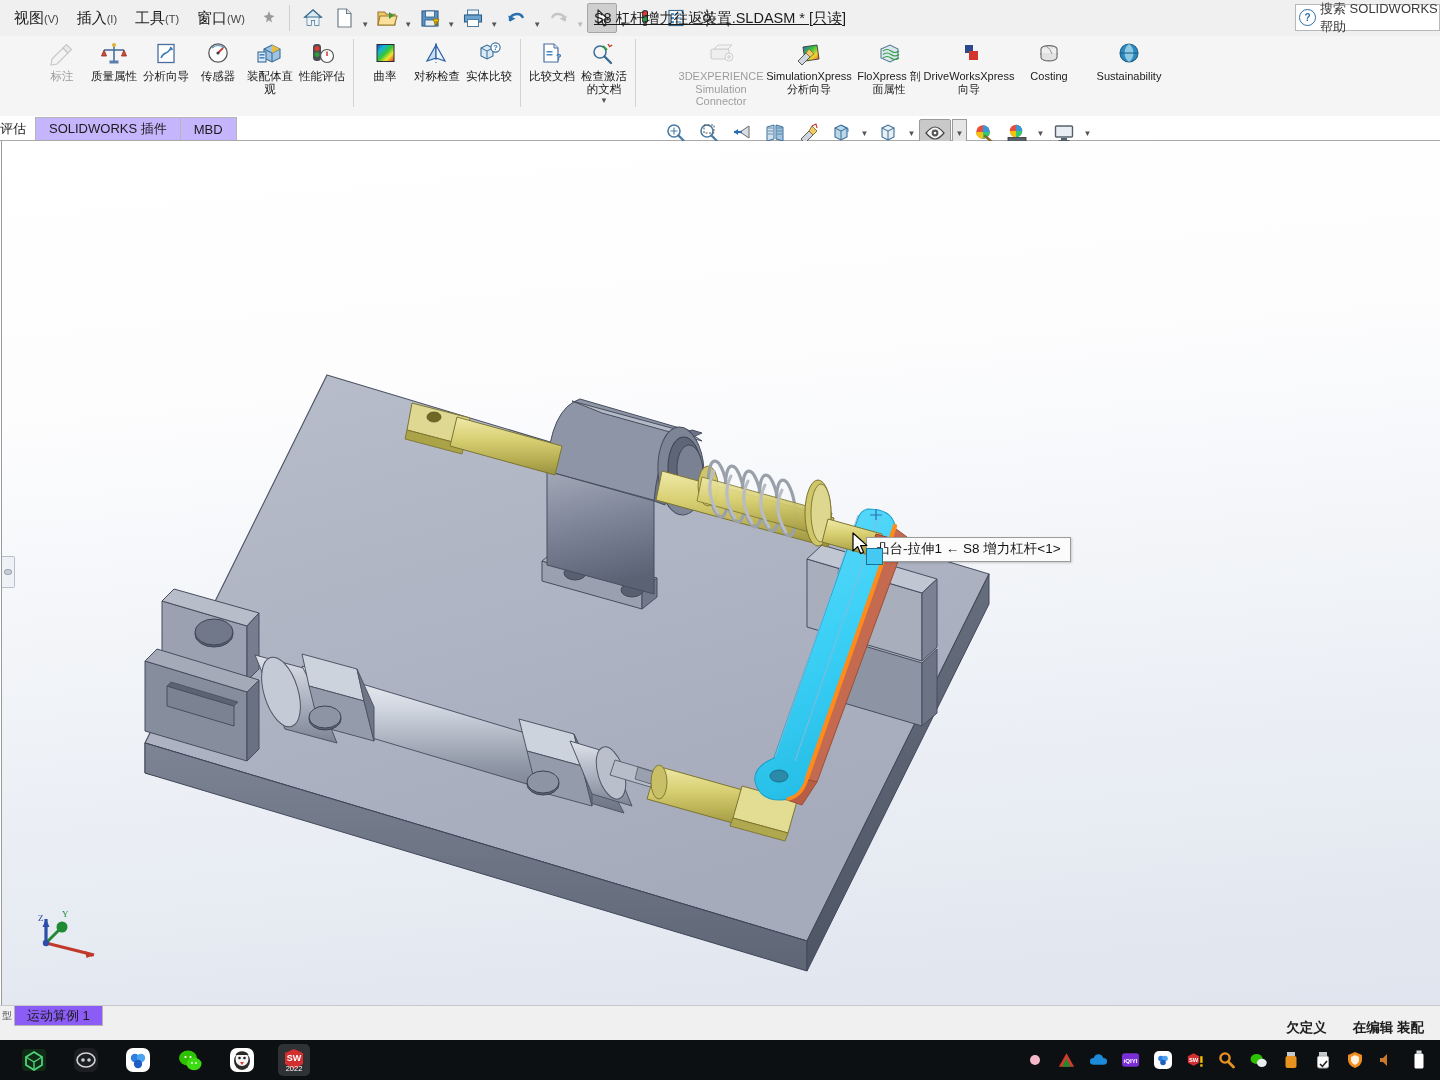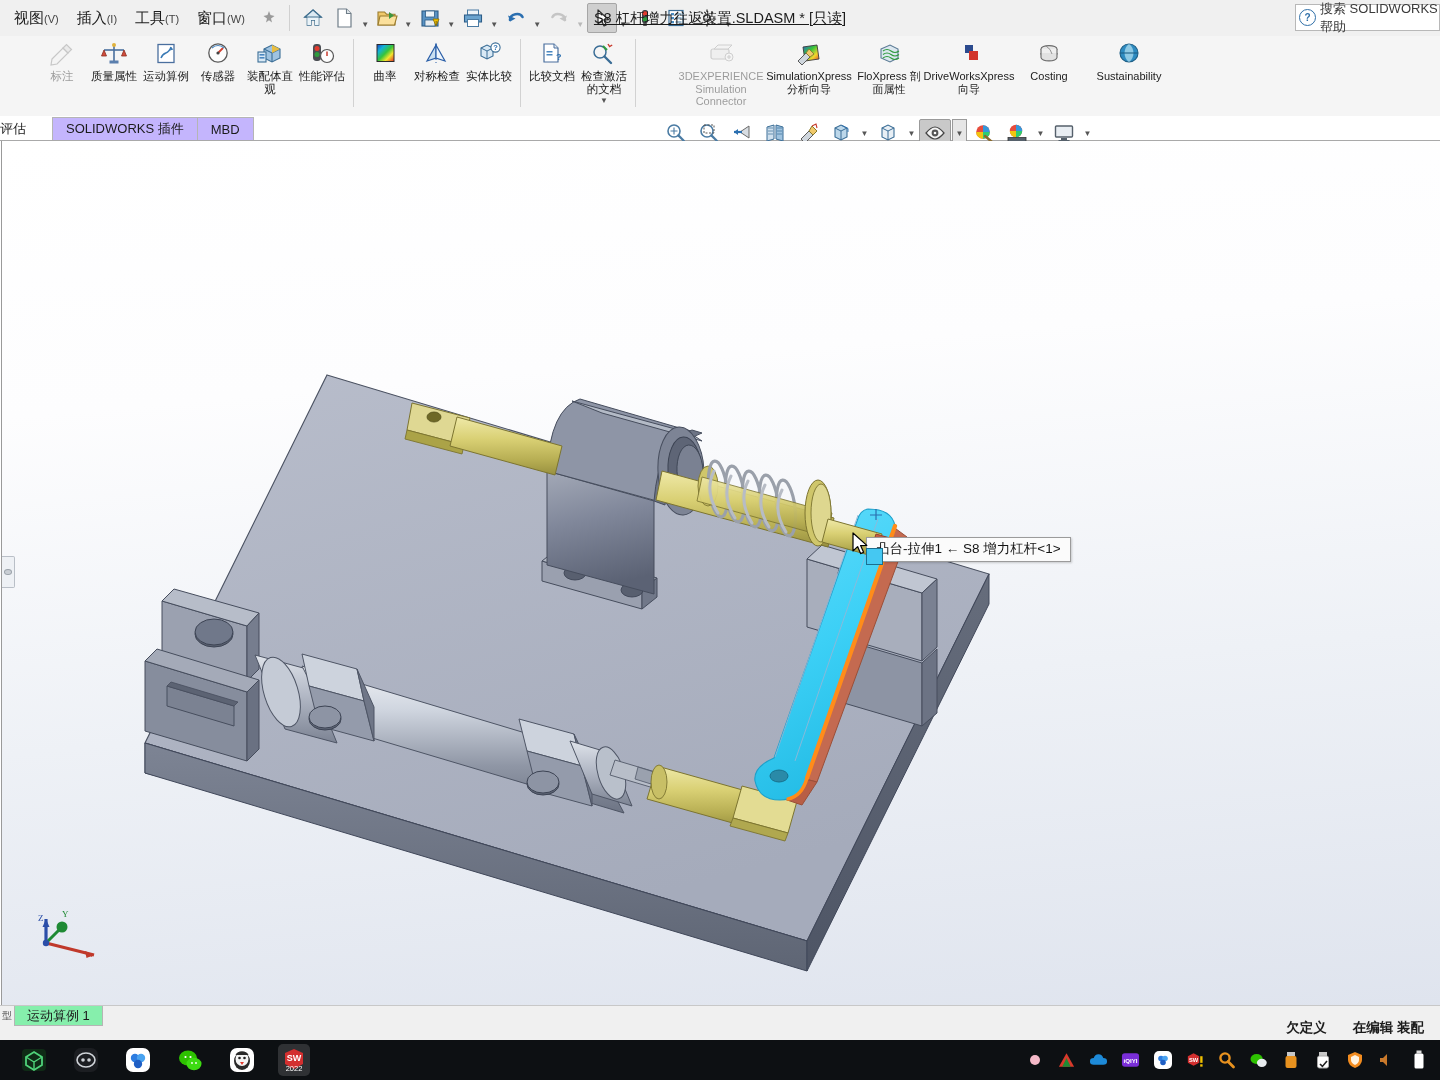--- a/index.html
+++ b/index.html
@@ -81,21 +81,21 @@
   .tabstrip{
     position:absolute;left:0;top:116px;width:1440px;height:24px;
     background:#fff;border-bottom:1px solid #a9a9a9;display:flex;align-items:flex-end;
   }
   .tab{
     height:23px;display:flex;align-items:center;padding:0 13px;
     font-size:13px;color:#1b1b1b;background:#c4b5fd;border:1px solid #b5b5b5;
     border-bottom:none;box-sizing:border-box;cursor:default;margin-right:-1px;
   }
   .tab.partial{
-    background:#fff;border:none;padding-left:0;padding-right:27px;color:#1b1b1b;
+    background:#fff;border:none;padding-left:0;padding-right:10px;color:#1b1b1b;
   }
 
   
   .hud{
     position:absolute;left:660px;top:118px;height:30px;display:flex;align-items:center;gap:1px;
   }
   .hud-btn{
     width:30px;height:26px;display:flex;align-items:center;justify-content:center;
     border:1px solid transparent;border-radius:2px;
   }
@@ -143,21 +143,21 @@
   }
   .mm-tabs{position:absolute;left:0;top:0;height:20px;display:flex;align-items:stretch;}
   .mm-stub{
     width:14px;background:#f0f0f0;border-right:1px solid #b5b5b5;
     display:flex;align-items:center;justify-content:center;font-size:10px;color:#555;
   }
   .mm-tab{
     padding:0 12px;display:flex;align-items:center;font-size:13px;color:#1b1b1b;
     background:#e8e8e8;border-right:1px solid #b5b5b5;border-bottom:1px solid #b5b5b5;
   }
-  .mm-tab.sel{background:#86efac;}
+  .mm-tab.sel{background:#8b5cf6;}
   .status-right{
     position:absolute;right:16px;top:13px;display:flex;gap:26px;font-size:13.5px;color:#1b1b1b;font-weight:bold;
   }
 
   
   .taskbar{
     position:absolute;left:0;top:1040px;width:1440px;height:40px;
     background:#0d1013;display:flex;align-items:center;
   }
   .tb-left{display:flex;align-items:center;gap:20px;padding-left:18px;}
@@ -337,21 +337,21 @@
       </div>
 
       <div class="rb-btn">
         <div class="rb-ico">
           <svg width="28" height="26" viewBox="0 0 28 26">
               <rect x="6" y="3.5" width="16" height="18" fill="#fff" stroke="#4a6f9e" stroke-width="1.3"></rect>
               <path d="M9 17 C12 9 16 15 19 6" fill="none" stroke="#3a7ab5" stroke-width="1.5"></path>
               <path d="M19 6 l-1 3.4 l3.4 -1 z" fill="#3a7ab5"></path>
             </svg>
         </div>
-        <div class="rb-lbl">运动算例</div>
+        <div class="rb-lbl">分析向导</div>
       </div>
 
       <div class="rb-btn">
         <div class="rb-ico">
           <svg width="28" height="26" viewBox="0 0 28 26">
               <circle cx="14" cy="12" r="9.2" fill="#fdfdfd" stroke="#5a5a5a" stroke-width="1.3"></circle>
               <path d="M14 12 L19 7" stroke="#d04030" stroke-width="1.8"></path>
               <circle cx="14" cy="12" r="1.6" fill="#444"></circle>
               <path d="M8 7 a8.5 8.5 0 0 1 12 0" fill="none" stroke="#4a87c0" stroke-width="1.2"></path>
             </svg>

